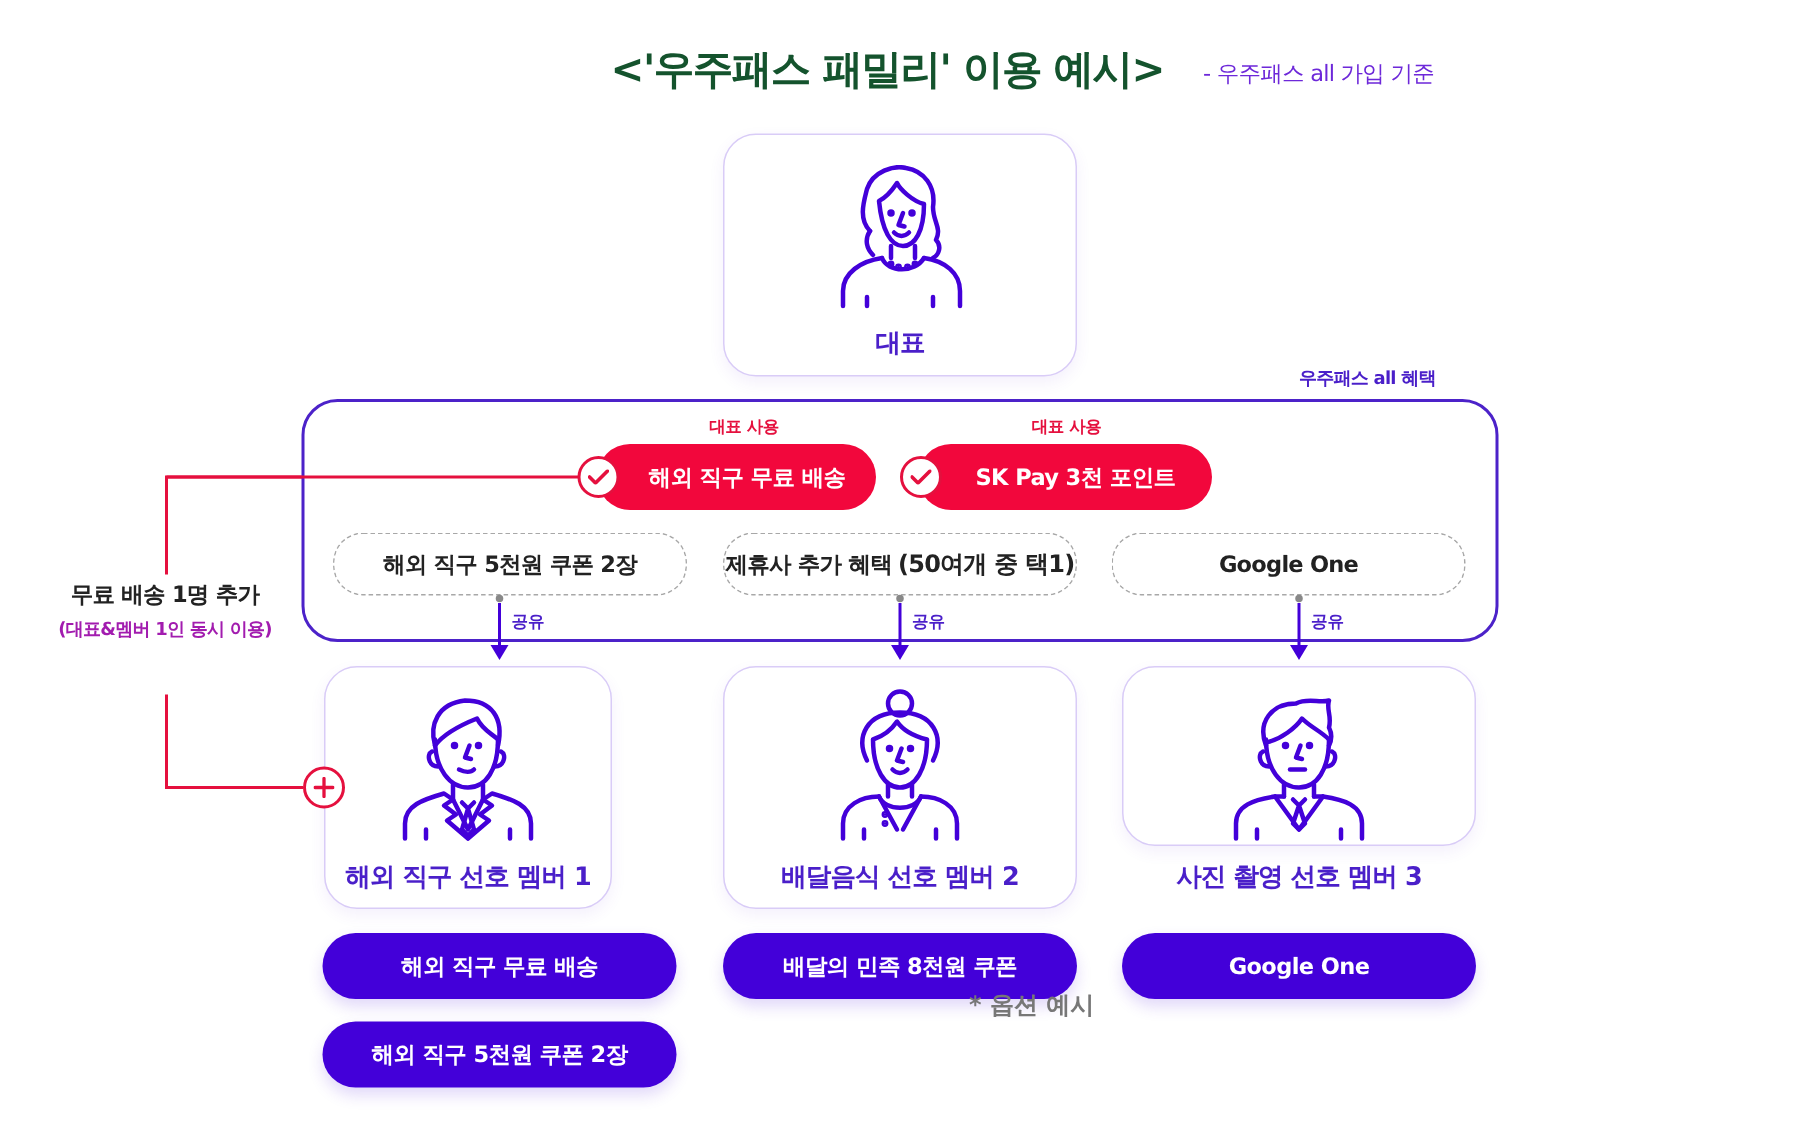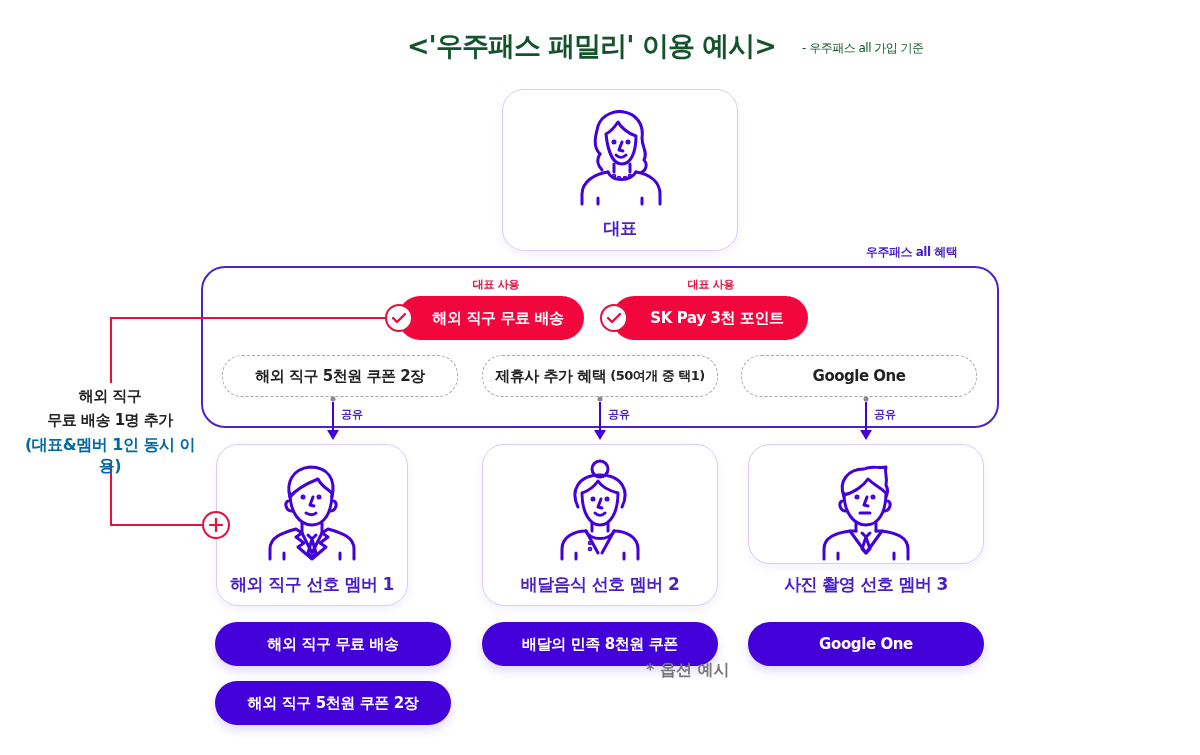--- a/index.html
+++ b/index.html
@@ -6,21 +6,21 @@
   body {
     width:1200px; height:755px; background:#ffffff; position:relative; overflow:hidden;
     font-family:"DejaVu Sans","Liberation Sans",sans-serif; color:#222;
   }
   .abs { position:absolute; }
   .title {
     left:407px; top:28px; font-size:27px; font-weight:bold; color:#14532d; letter-spacing:-1px;
     white-space:nowrap;
   }
   .subtitle {
-    left:802px; top:40px; font-size:12px; color:#14532d; white-space:nowrap; letter-spacing:-0.5px;
+    left:802px; top:40px; font-size:15px; color:#6d28d9; white-space:nowrap; letter-spacing:-0.5px;
   }
   .card {
     background:#fff; border:1.5px solid #d9ccf7; border-radius:22px;
     box-shadow:0 4px 10px rgba(110,70,220,0.08);
     box-sizing:border-box;
   }
   .card-label {
     position:absolute; left:0; right:0; text-align:center; font-weight:bold; color:#4a1fc9;
     font-size:17px; letter-spacing:-0.6px; white-space:nowrap;
   }
@@ -42,47 +42,47 @@
   }
   .check-circle {
     width:28px; height:28px; border-radius:50%; background:#fff; border:2px solid #e5103e; box-sizing:border-box;
     display:flex; align-items:center; justify-content:center;
   }
   .dashed-pill {
     border:1.5px dashed #a8a8a8; border-radius:20px; height:42px; box-sizing:border-box;
     display:flex; align-items:center; justify-content:center; font-size:15px; font-weight:bold; color:#222;
     letter-spacing:-0.5px; white-space:nowrap; background:#fff;
   }
-  .dashed-pill small { font-size:13px; font-weight:bold; margin-left:4px; }
+  .dashed-pill small { font-size:16px; font-weight:bold; margin-left:4px; }
   .share-label { font-size:11px; font-weight:bold; color:#4a1fc9; white-space:nowrap; }
   .purple-pill {
     background:#4300d9; color:#fff; border-radius:22px; height:44px; box-sizing:border-box;
     display:flex; align-items:center; justify-content:center; font-size:15px; font-weight:bold;
     letter-spacing:-0.4px; white-space:nowrap; box-shadow:0 5px 10px rgba(90,40,220,0.18);
   }
   .side-note {
     left:20px; top:384px; width:180px; text-align:center; color:#222; letter-spacing:-0.5px;
   }
   .side-note .l1, .side-note .l2 { font-size:15px; font-weight:bold; line-height:24px; display:block; }
-  .side-note .l3 { font-size:16px; font-weight:bold; display:block; margin-top:3px; color:#0369a1; }
+  .side-note .l3 { font-size:12px; font-weight:bold; display:block; margin-top:3px; color:#a21caf; }
   .option-note { left:646px; top:660px; font-size:16px; color:#777; white-space:nowrap;font-weight:bold; }
 </style>
 </head>
 <body>
 
 <div class="abs title">&lt;'우주패스 패밀리' 이용 예시&gt;</div>
 <div class="abs subtitle">- 우주패스 all 가입 기준</div>
 
 <svg class="abs" style="left:0;top:0;" width="1200" height="755">
 
   <polyline points="387,318 111,318 111,383" fill="none" stroke="#e5103e" stroke-width="2"></polyline>
   <polyline points="111,463 111,525 202,525" fill="none" stroke="#e5103e" stroke-width="2"></polyline>
 </svg>
 
-<div class="abs card" style="left:482px;top:89px;width:236px;height:162px;margin-left:20px;">
+<div class="abs card" style="left:482px;top:89px;width:236px;height:162px;">
   <svg class="avatar" style="top:20px;" width="84" height="96" viewBox="0 0 84 96" fill="none" stroke="#4300d9" stroke-width="3" stroke-linecap="round" stroke-linejoin="round">
     <path d="M22 44 C14 36 18 24 20 16 C24 4 38 0 46 2 C58 4 66 14 64 28 C64 38 70 42 66 50 C70 54 68 60 64 62"></path>
     <path d="M22 44 C18 50 20 56 24 60"></path>
     <path d="M28 24 C30 44 36 54 44 54 C52 54 58 44 58 26 C50 24 42 16 40 12 C36 18 32 22 28 24 Z"></path>
     <circle cx="36" cy="32" r="1" fill="#4300d9"></circle>
     <circle cx="50" cy="32" r="1" fill="#4300d9"></circle>
     <path d="M44 32 L41 40 L45 41"></path>
     <path d="M38 45 C41 48 45 48 48 45"></path>
     <path d="M36 54 L36 62 M52 54 L52 62"></path>
     <path d="M30 62 C34 72 52 72 58 62"></path>
@@ -150,21 +150,20 @@
     <circle cx="866" cy="399" r="2.5" fill="#888"></circle>
     <line x1="866" y1="402" x2="866" y2="432" stroke="#4300d9" stroke-width="2"></line>
     <polygon points="860,430 872,430 866,440" fill="#4300d9"></polygon>
   </g>
 </svg>
 <div class="abs share-label" style="left:341px;top:407px;">공유</div>
 <div class="abs share-label" style="left:608px;top:407px;">공유</div>
 <div class="abs share-label" style="left:874px;top:407px;">공유</div>
 
 <div class="abs side-note">
-  <span class="l1">해외 직구</span>
   <span class="l2">무료 배송 1명 추가</span>
   <span class="l3">(대표&amp;멤버 1인 동시 이용)</span>
 </div>
 
 <div class="abs card" style="left:216px;top:444px;width:192px;height:162px;">
   <svg class="avatar" style="top:18px;" width="92" height="98" viewBox="0 0 92 98" fill="none" stroke="#4300d9" stroke-width="3" stroke-linecap="round" stroke-linejoin="round">
     <path d="M24 34 C20 20 26 6 44 4 C62 4 70 16 66 34"></path>
     <path d="M24 34 C30 26 42 20 52 16 C56 24 62 26 66 30"></path>
     <path d="M24 30 C24 50 34 62 46 62 C58 62 66 50 66 30"></path>
     <path d="M22 38 C18 40 20 48 26 48 M68 38 C72 40 70 48 64 48"></path>

